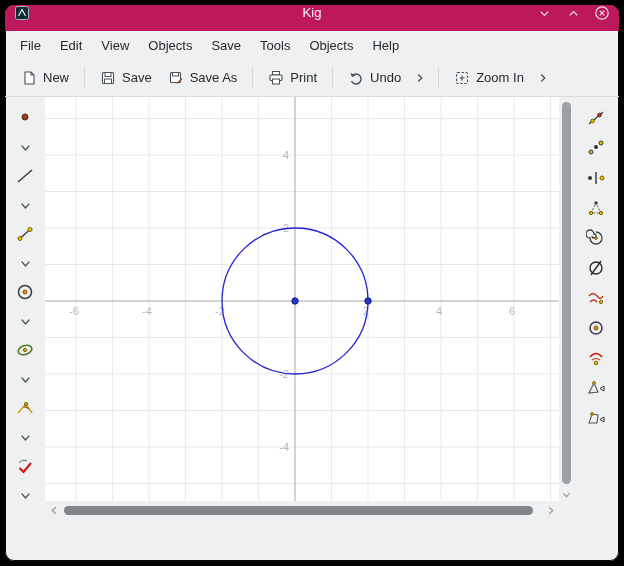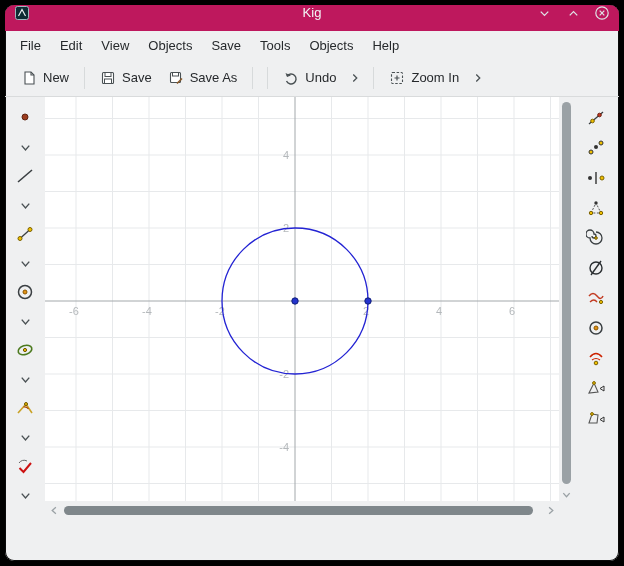--- a/index.html
+++ b/index.html
@@ -116,20 +116,30 @@
         <span>
             <svg viewBox="0 0 16 16" width="16" height="16">
               <rect x="2.5" y="2.5" width="10" height="10" rx="1" fill="#fff" stroke="#4a5154" stroke-width="1.1"></rect>
               <rect x="4.5" y="2.5" width="6" height="3.5" fill="none" stroke="#4a5154" stroke-width="1"></rect>
               <line x1="9" y1="13.5" x2="14" y2="8.5" stroke="#8a5a2a" stroke-width="1.6"></line>
             </svg>
           </span>
         <span>Save As</span>
       </div>
       <div class="tsep"></div>
+      <div class="tbtn">
+        <span>
+            <svg viewBox="0 0 16 16" width="16" height="16">
+              <rect x="4.5" y="1.5" width="7" height="3.5" fill="#fff" stroke="#4a5154" stroke-width="1"></rect>
+              <rect x="2" y="5" width="12" height="5.5" rx="1" fill="#fff" stroke="#4a5154" stroke-width="1.1"></rect>
+              <rect x="4.5" y="9" width="7" height="5" fill="#fff" stroke="#4a5154" stroke-width="1"></rect>
+            </svg>
+          </span>
+        <span>Print</span>
+      </div>
       <div class="tsep"></div>
       <div class="tbtn">
         <span>
             <svg viewBox="0 0 16 16" width="16" height="16">
               <path d="M4 6 a5 5 0 1 1 -0.5 5" fill="none" stroke="#4a5154" stroke-width="1.4"></path>
               <path d="M2.5 3 L4 7 L8 5.5 Z" fill="#4a5154"></path>
             </svg>
           </span>
         <span>Undo</span>
       </div>

